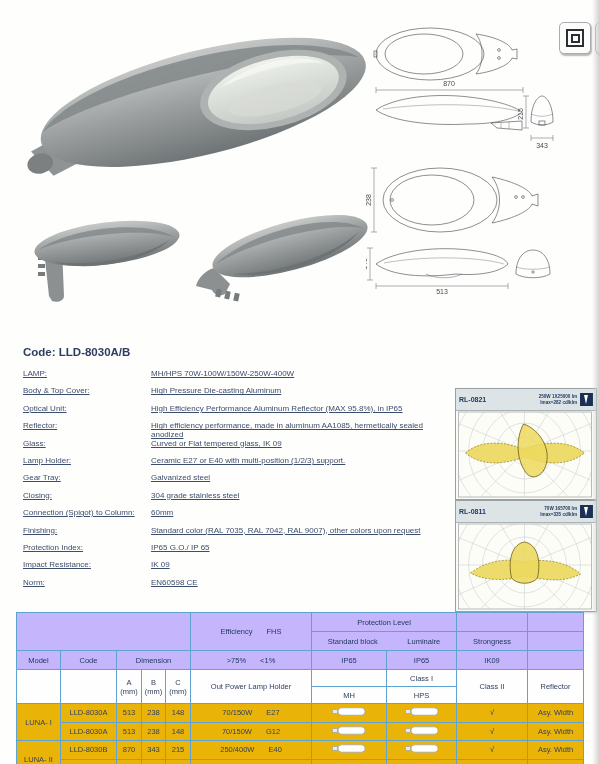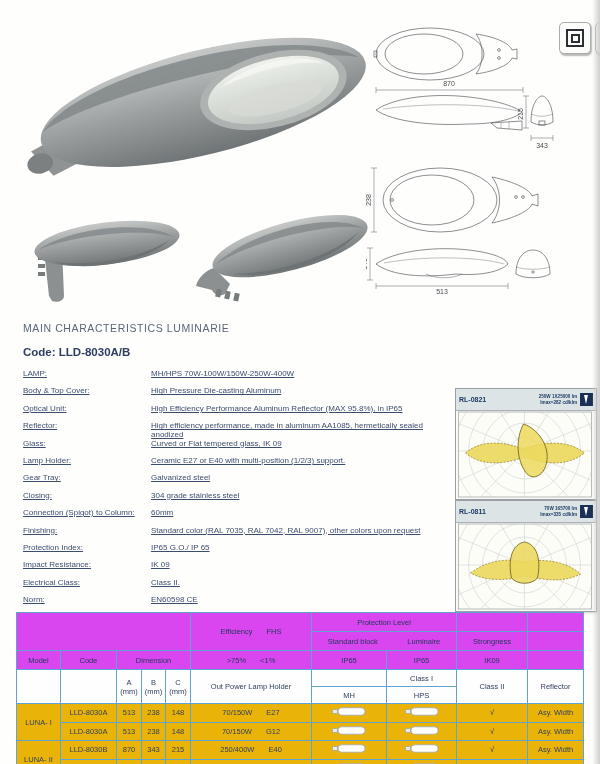--- a/index.html
+++ b/index.html
@@ -35,21 +35,21 @@
         align-items:center;padding:0 3px;color:#1e3a63;}
   .pp-code{font-size:7px;font-weight:bold;flex:1;}
   .pp-vals{text-align:right;font-size:4.6px;line-height:1.25;margin-right:3px;font-weight:bold;}
   .pp-logo{width:13px;height:13px;background:#1c2f55;flex:none;display:block;}
   .pp-body{position:relative;height:87px;}
 
   
   table.spec{position:absolute;left:16px;top:612px;width:567px;border-collapse:collapse;
         table-layout:fixed;font-size:7.5px;color:#21395c;}
   table.spec td{border:1px solid #5fa3d3;text-align:center;vertical-align:middle;padding:1px 1px;}
-  tr.hb td{background:#d946ef;height:16px;}
+  tr.hb td{background:#c4b5fd;height:16px;}
   tr.hw td{background:#fefefe;height:14px;color:#32425f;}
   tr.dr td{background:#eab308;height:15.5px;color:#32425f;}
   .pair{display:flex;justify-content:center;gap:14px;}
   .pair2{display:flex;justify-content:space-around;}
 
   svg text{font-family:"Liberation Sans","DejaVu Sans",sans-serif;}
 </style>
 </head>
 <body>
 
@@ -224,21 +224,20 @@
           <path d="M2,7 C2,5 3,4 3,4 L3,2 L4,2 L4,4 L5,4 L5,1 L6,1 L6,4 L7,4 L7,1.3 L8,1.3 L8,4.3 L9,4.3 L9,2.8 L10,2.8 L10,7.5 C10,9.5 8,10.5 6,10.5 C4,10.5 2,9 2,7 Z" fill="#111"></path>
         </svg>
       <span style="font-size:5px;font-weight:bold;">free</span>
       <span style="font-size:5px;font-weight:bold;">tools</span>
     </div>
     <div class="cert">
         <span class="recycle-glyph">♻</span>
       </div>
   </div>
 
-  <div class="sec-title">MAIN CHARACTERISTICS LUMINARIE</div>
   <div class="code-title">Code: LLD-8030A/B</div>
 
   <div class="specs">
     <div class="spec-row">
         <span class="spec-label">LAMP:</span>
         <span class="spec-value">MH/HPS 70W-100W/150W-250W-400W</span>
       </div>
     <div class="spec-row">
         <span class="spec-label">Body &amp; Top Cover:</span>
         <span class="spec-value">High Pressure Die-casting Aluminum</span>
@@ -275,24 +274,20 @@
         <span class="spec-label">Finishing:</span>
         <span class="spec-value">Standard color (RAL 7035, RAL 7042, RAL 9007),  other colors upon request</span>
       </div>
     <div class="spec-row">
         <span class="spec-label">Protection Index:</span>
         <span class="spec-value">IP65 G.O./ IP 65</span>
       </div>
     <div class="spec-row">
         <span class="spec-label">Impact Resistance:</span>
         <span class="spec-value">IK 09</span>
-      </div>
-    <div class="spec-row">
-        <span class="spec-label">Electrical Class:</span>
-        <span class="spec-value">Class II.</span>
       </div>
     <div class="spec-row">
         <span class="spec-label">Norm:</span>
         <span class="spec-value">EN60598 CE</span>
       </div>
   </div>
 
   <div class="photo-panel" style="top:388px;">
     <div class="pp-head">
       <span class="pp-code">RL-0821</span>

